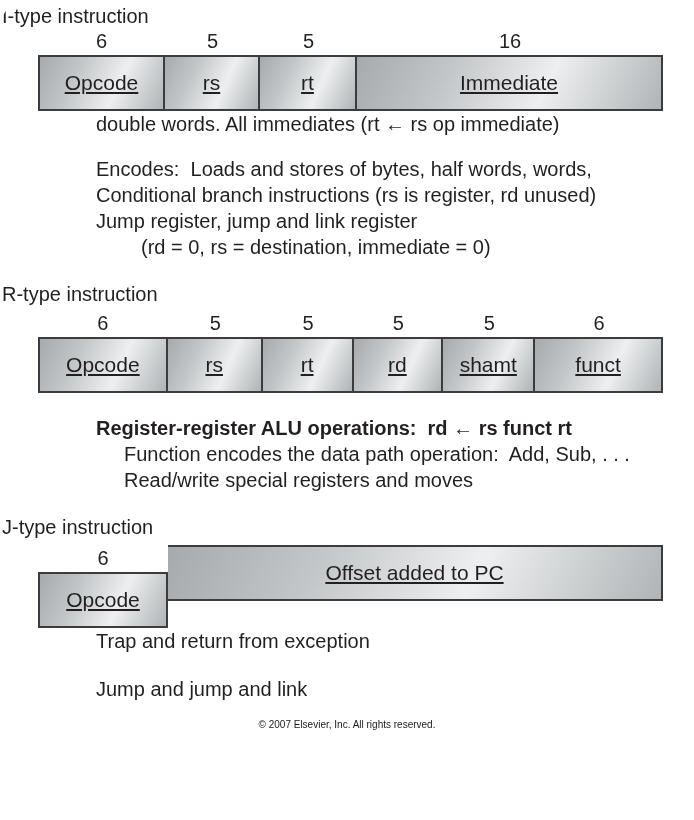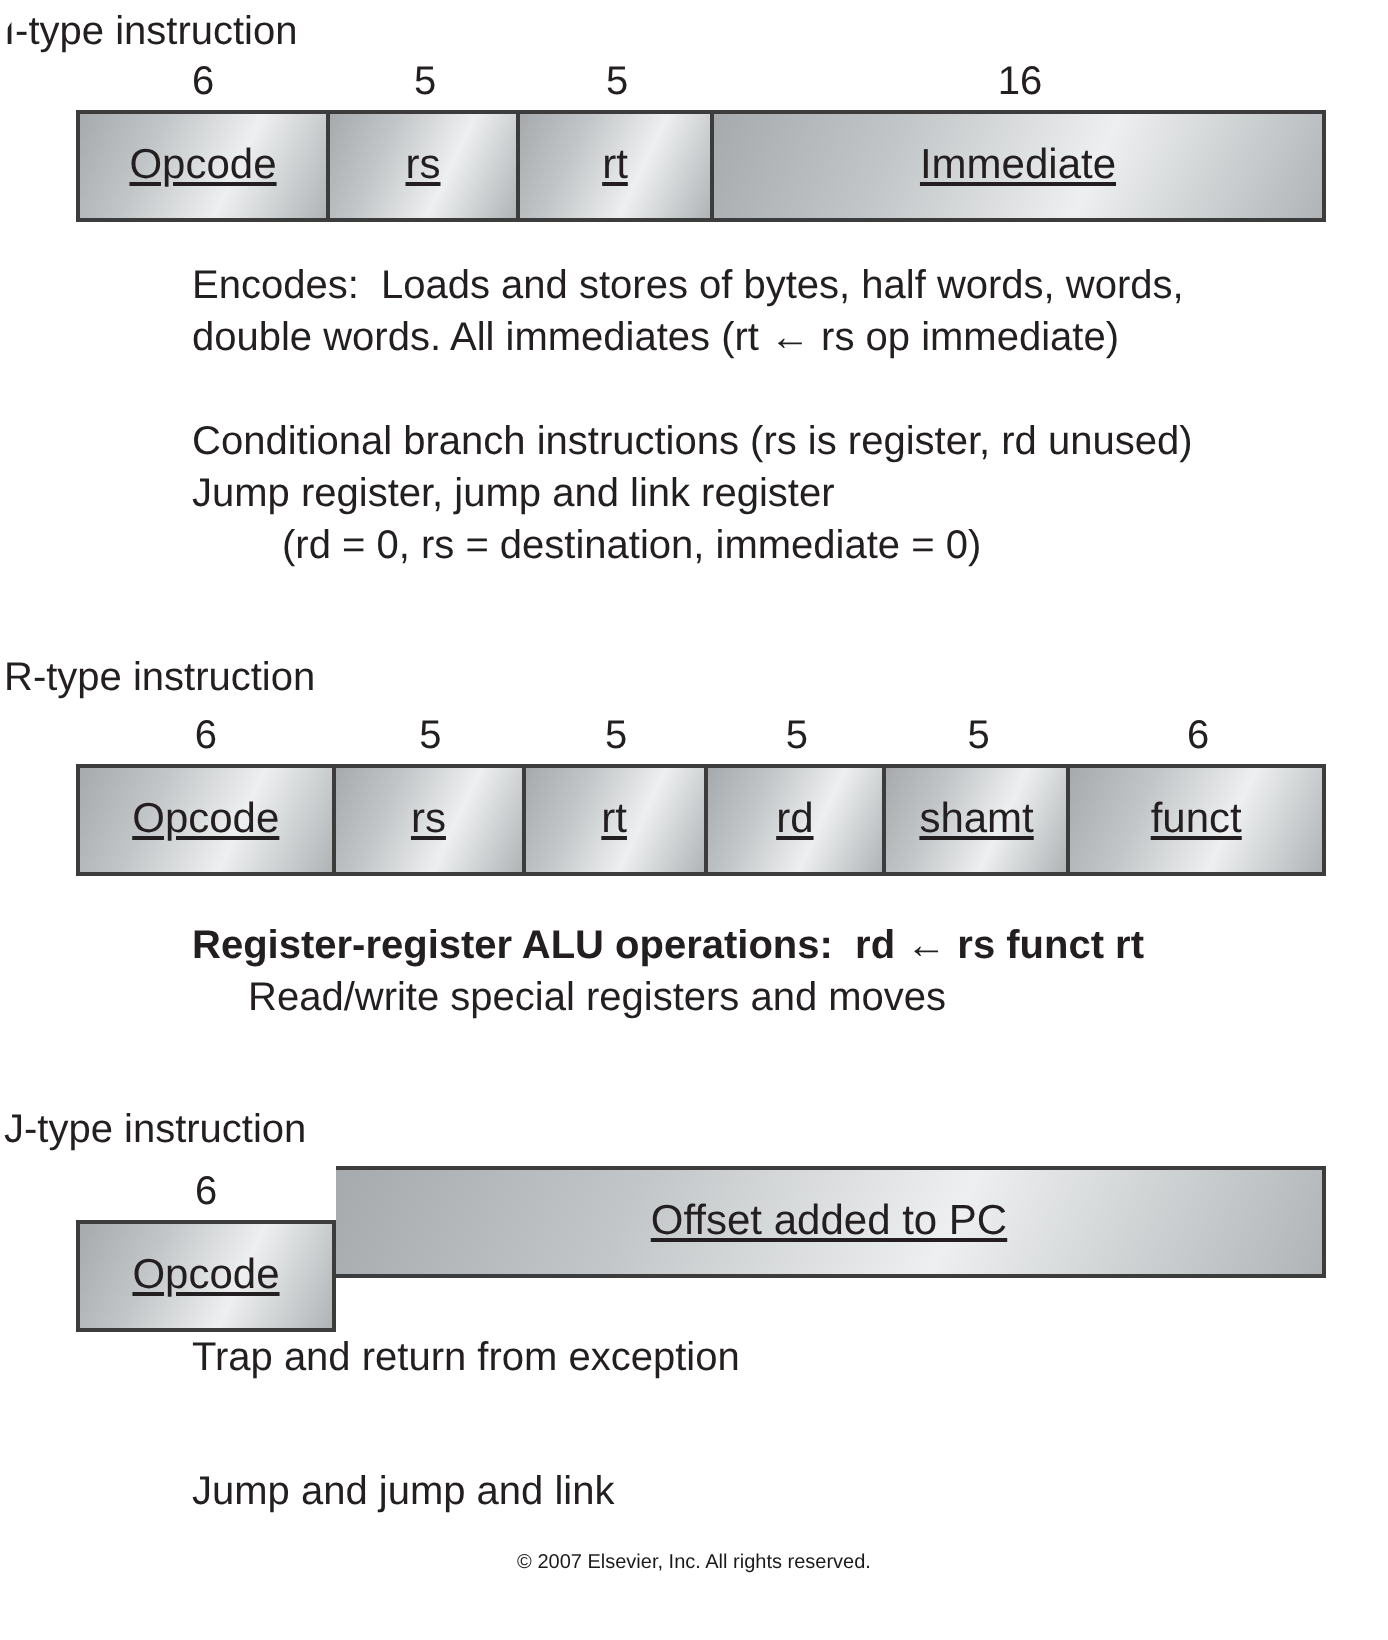--- a/index.html
+++ b/index.html
@@ -47,22 +47,22 @@
   .fieldcol:first-child .cellbox { border-left: 2px solid #3c3c3c; }
   .note {
     margin-left: 96px;
     font-size: 20px;
     line-height: 26px;
     white-space: pre-wrap;
   }
   .ind45 { padding-left: 45px; }
   .ind28 { padding-left: 28px; }
   .mt19 { margin-top: 19px; }
-  .mt26 { margin-top: 26px; }
-  .mt25 { margin-top: 41px; }
+  .mt26 { }
+  .mt25 { margin-top: 22px; }
   .mt24 { margin-top: 22px; font-weight: bold; }
   .mt4  { margin-top: 4px; }
   .mt6  { margin-top: 6px; }
   .copyright {
     text-align: center;
     font-size: 10px;
     line-height: 12px;
     margin-top: 17px;
     color: #1a1a1a;
   }
@@ -87,22 +87,22 @@
         <div class="fieldcol" style="flex:97 0 0">
           <div class="bitnum">5</div>
           <div class="cellbox">rt</div>
         </div>
         <div class="fieldcol" style="flex:306 0 0">
           <div class="bitnum">16</div>
           <div class="cellbox">Immediate</div>
         </div>
       </div>
     </div>
+    <div class="note">double words. All immediates (rt ← rs op immediate)</div>
     <div class="note mt19">Encodes:  Loads and stores of bytes, half words, words,</div>
-    <div class="note">double words. All immediates (rt ← rs op immediate)</div>
     <div class="note mt26">Conditional branch instructions (rs is register, rd unused)</div>
     <div class="note">Jump register, jump and link register</div>
     <div class="note ind45">(rd = 0, rs = destination, immediate = 0)</div>
   </div>
 
   <div>
     <div class="sec-title mt25">R-type instruction</div>
     <div class="format mt4">
       <div class="cols">
         <div class="fieldcol" style="flex:130 0 0">
@@ -125,20 +125,21 @@
           <div class="bitnum">5</div>
           <div class="cellbox">shamt</div>
         </div>
         <div class="fieldcol" style="flex:128 0 0">
           <div class="bitnum">6</div>
           <div class="cellbox">funct</div>
         </div>
       </div>
     </div>
     <div class="note mt24">Register-register ALU operations:  rd ← rs funct rt</div>
+    <div class="note ind28">Function encodes the data path operation:  Add, Sub, . . .</div>
     <div class="note ind28">Read/write special registers and moves</div>
   </div>
 
   <div>
     <div class="sec-title mt25">J-type instruction</div>
     <div class="format mt6">
       <div class="cols">
         <div class="fieldcol" style="flex:130 0 0">
           <div class="bitnum">6</div>
           <div class="cellbox">Opcode</div>

